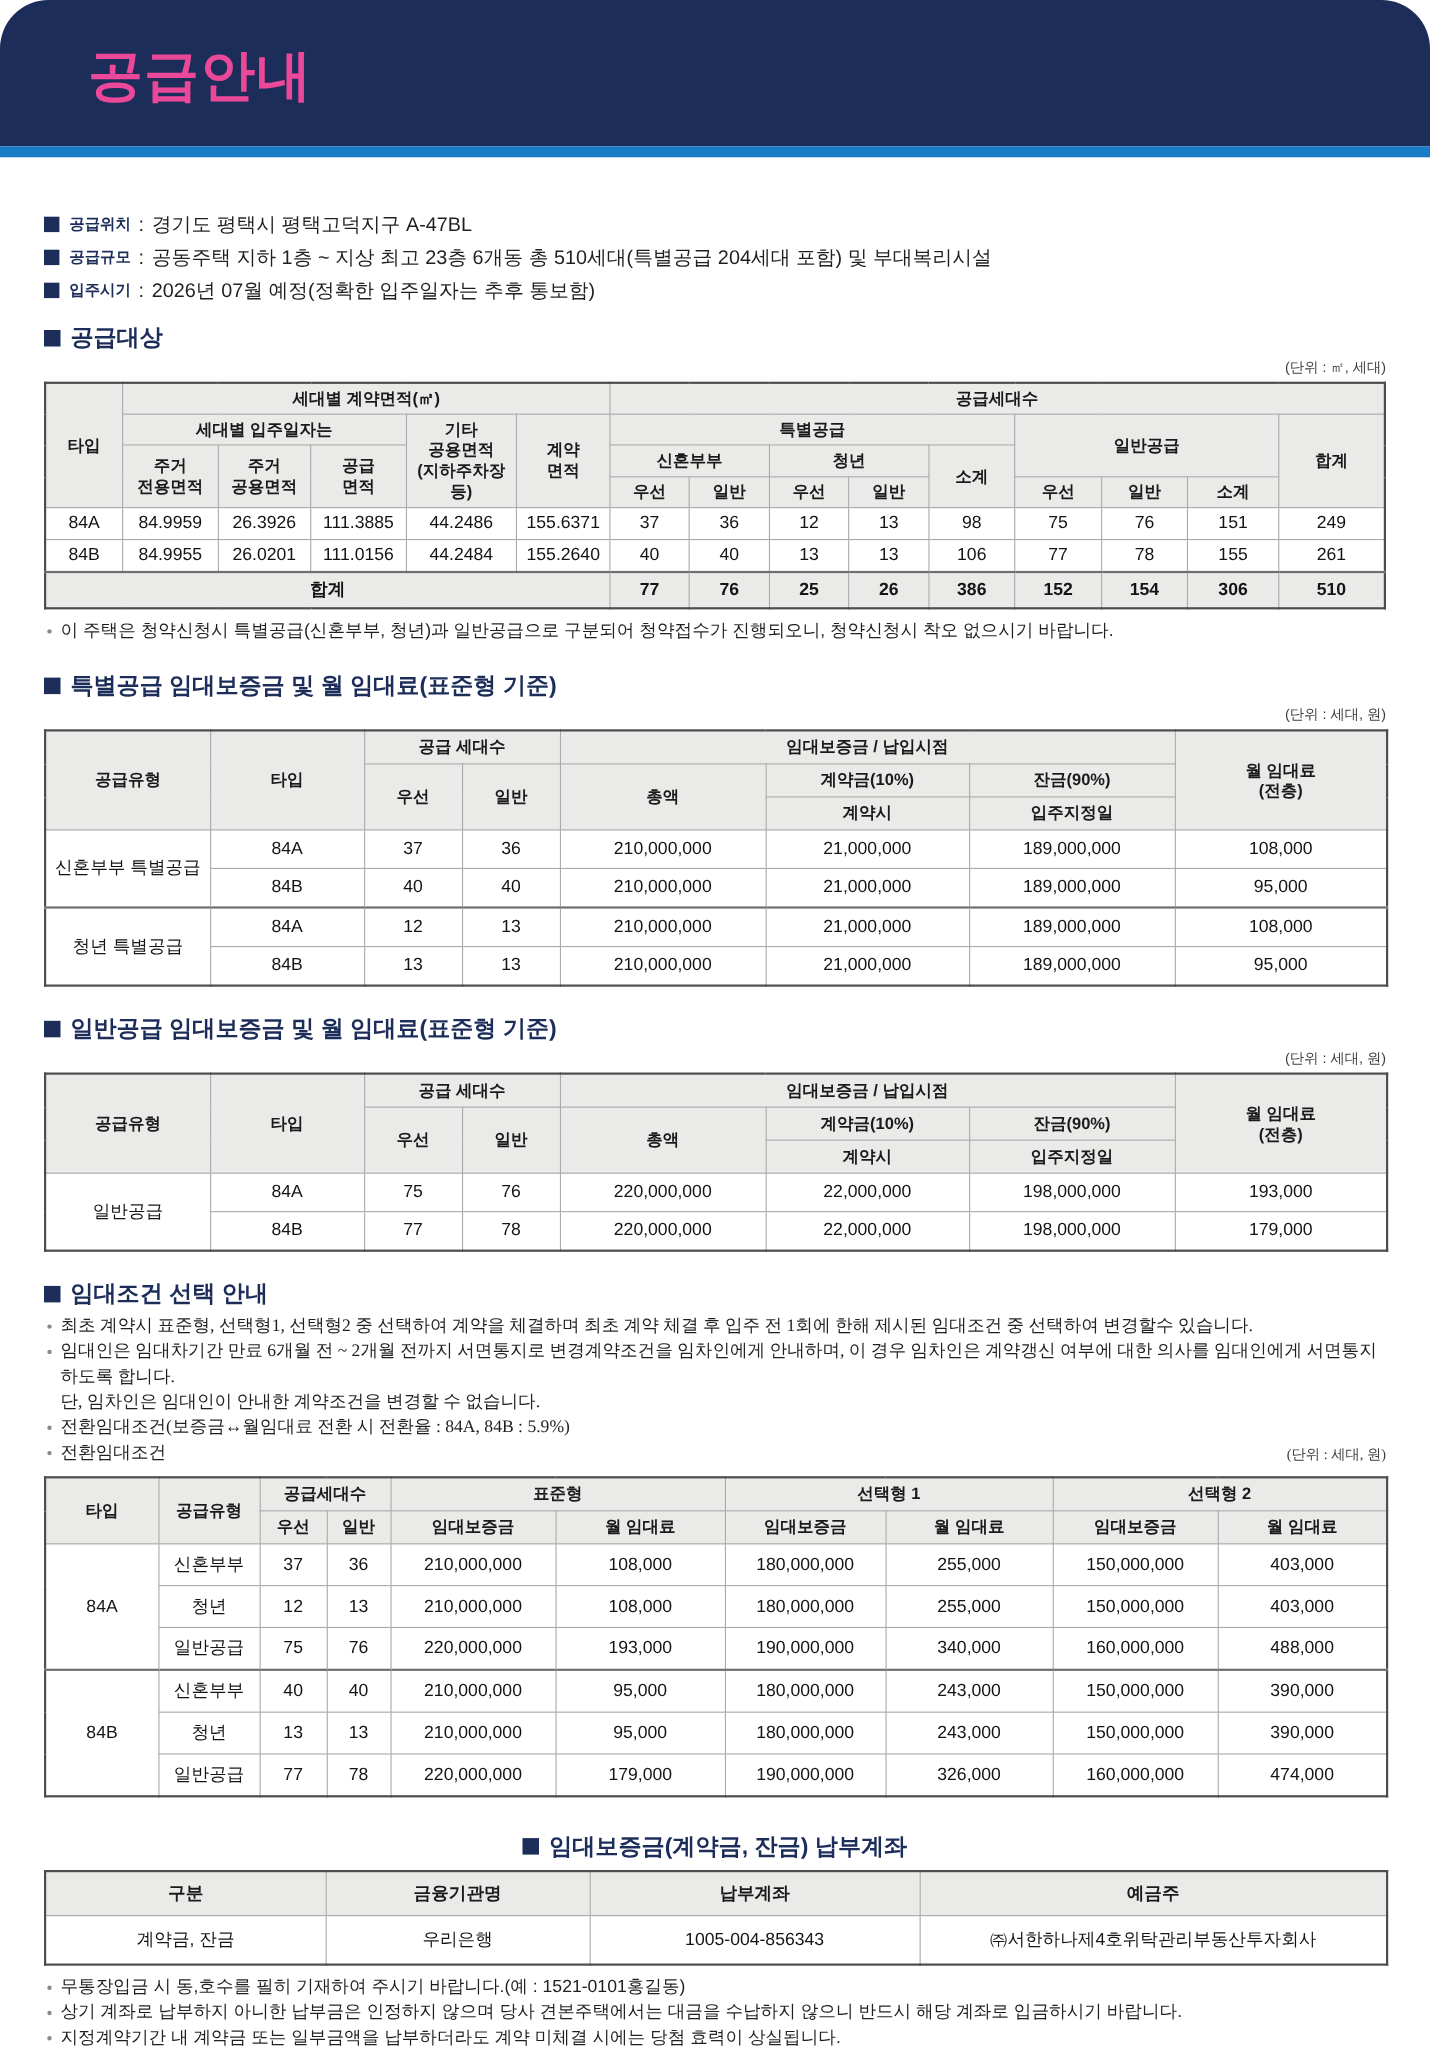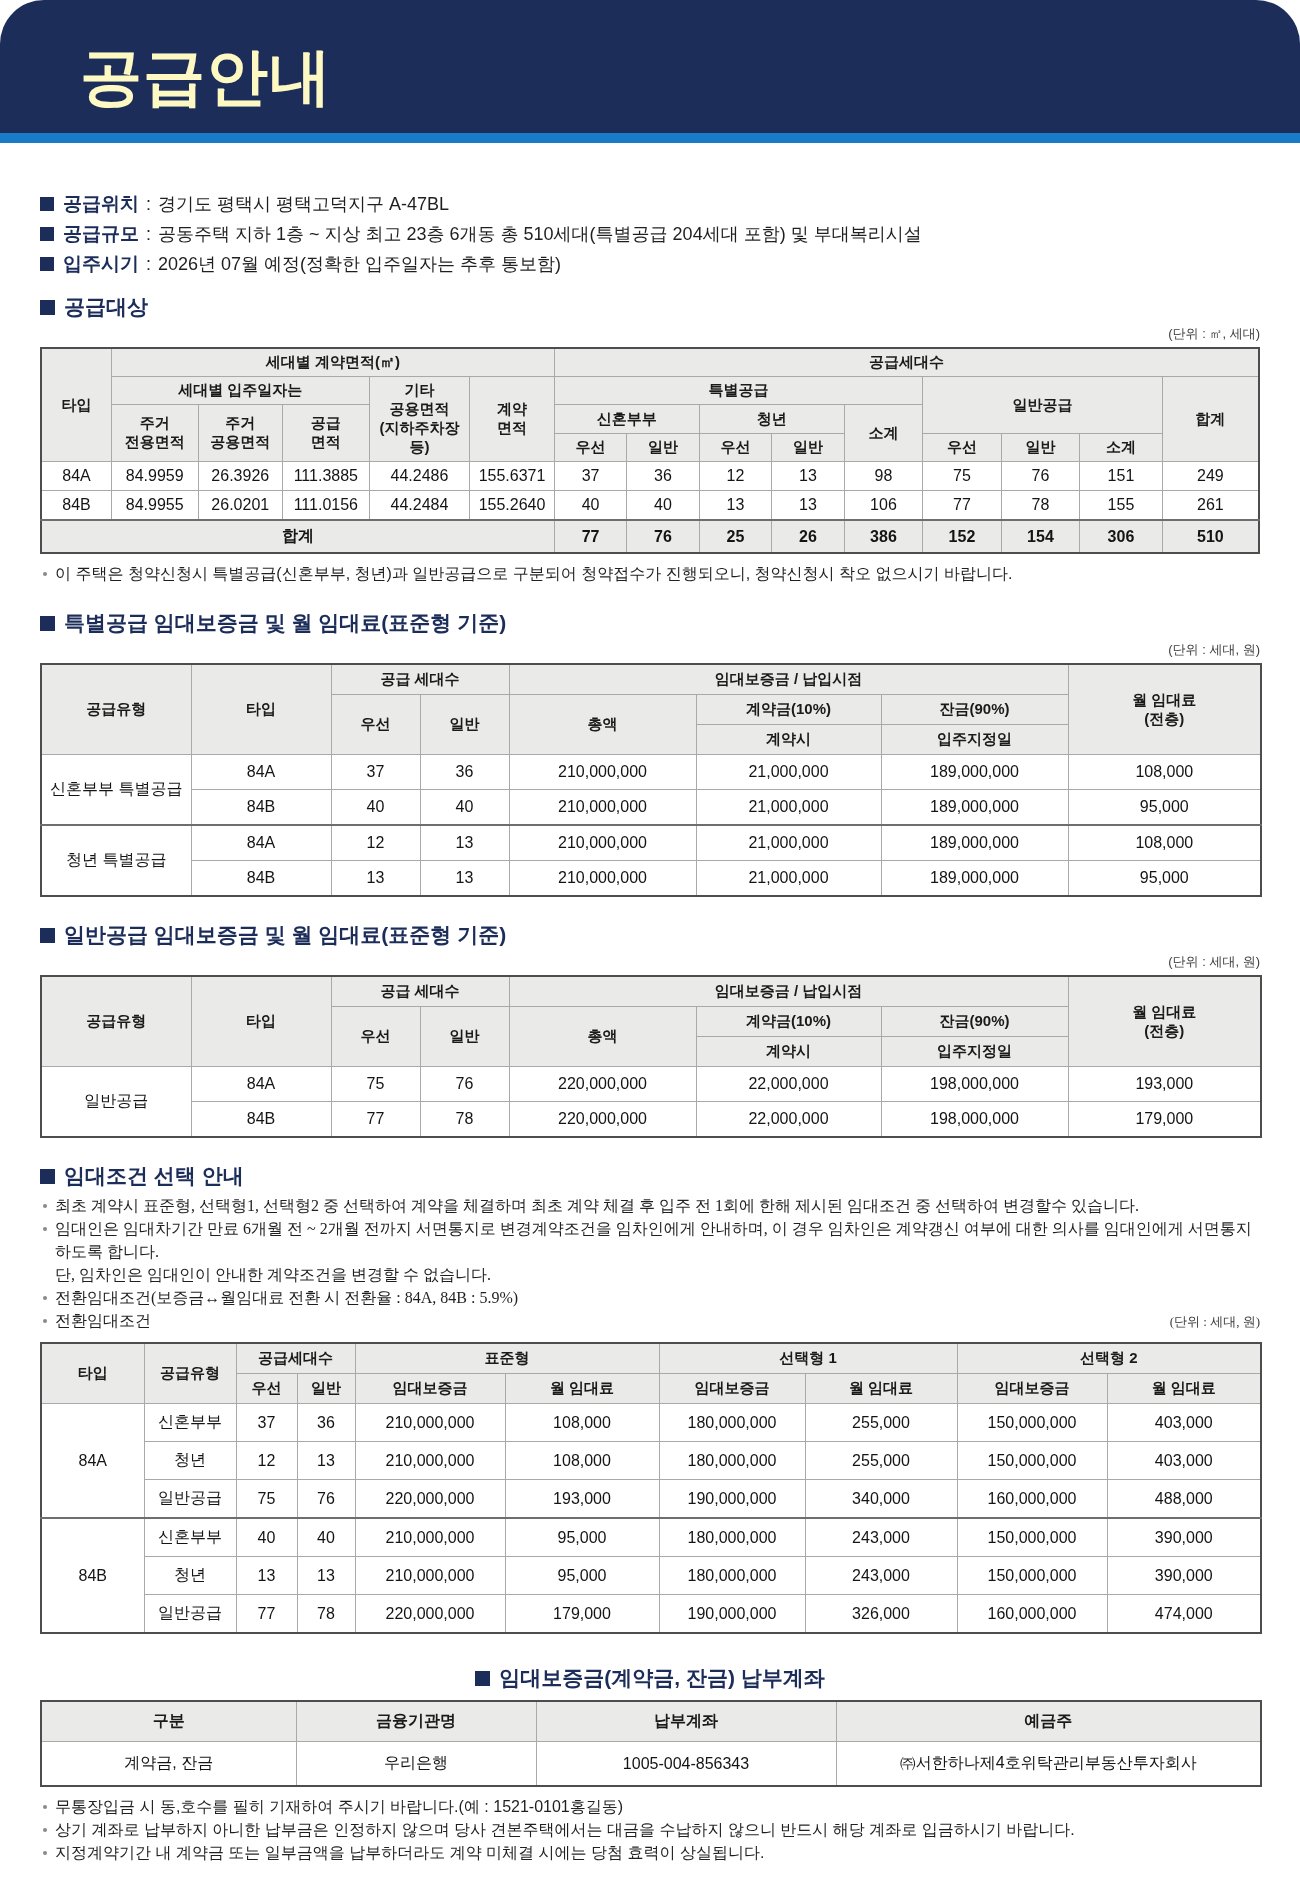--- a/index.html
+++ b/index.html
@@ -4,27 +4,27 @@
 <style>
   html,body { margin:0; padding:0; background:#ffffff; }
   .page {
     position:relative; width:1300px; height:1880px;
     border-radius:44px; overflow:hidden; background:#ffffff;
     font-family:"Liberation Sans", sans-serif;
   }
   
   .doc-header { background:#1c2d5a; height:133px; box-sizing:border-box; padding:26px 0 0 80px; }
   .doc-subtitle { color:#b4bdd0; font-size:21px; letter-spacing:0.5px; }
-  .doc-title { color:#fef9c3; font-size:62px; font-weight:bold; margin-top:9px; letter-spacing:1px; }
+  .doc-title { color:#ec4899; font-size:50px; font-weight:bold; margin-top:9px; letter-spacing:1px; }
   .stripe { height:10px; background:#1a7bc6; }
   
   .body { padding:46px 40px 0 40px; }
   .sq { display:inline-block; width:14px; height:14px; background:#1c2d5a; margin-right:9px; flex:0 0 auto; }
   .info-line { display:flex; align-items:center; height:30px; font-size:18px; }
-  .info-label { color:#1c2d5a; font-weight:bold; font-size:19px; }
+  .info-label { color:#1c2d5a; font-weight:bold; font-size:14px; }
   .info-sep { color:#222; margin:0 7px 0 7px; }
   .info-value { color:#1f1f1f; }
   .section-title { display:flex; align-items:center; color:#1c2d5a; font-weight:bold; font-size:21px; margin-top:24px; }
   .section-title .sq { width:15px; height:15px; }
   .unit-label { text-align:right; font-size:13px; color:#3d3d3d; margin:4px 2px 4px 0; width:1220px; box-sizing:border-box; }
   
   .tbl { table-layout:fixed; border-collapse:collapse; width:1220px; border:2px solid #4d4d4d; }
   .tbl th, .tbl td { border:1px solid #a9a9a9; text-align:center; vertical-align:middle; white-space:pre-line; }
   .tbl thead th { background:#eaeae8; font-weight:700; font-size:15px; color:#1a1a1a; padding:5px 2px; }
   .tbl tbody td, .tbl tbody th { font-size:16px; font-weight:normal; color:#141414; background:#ffffff; padding:6px 2px; }

